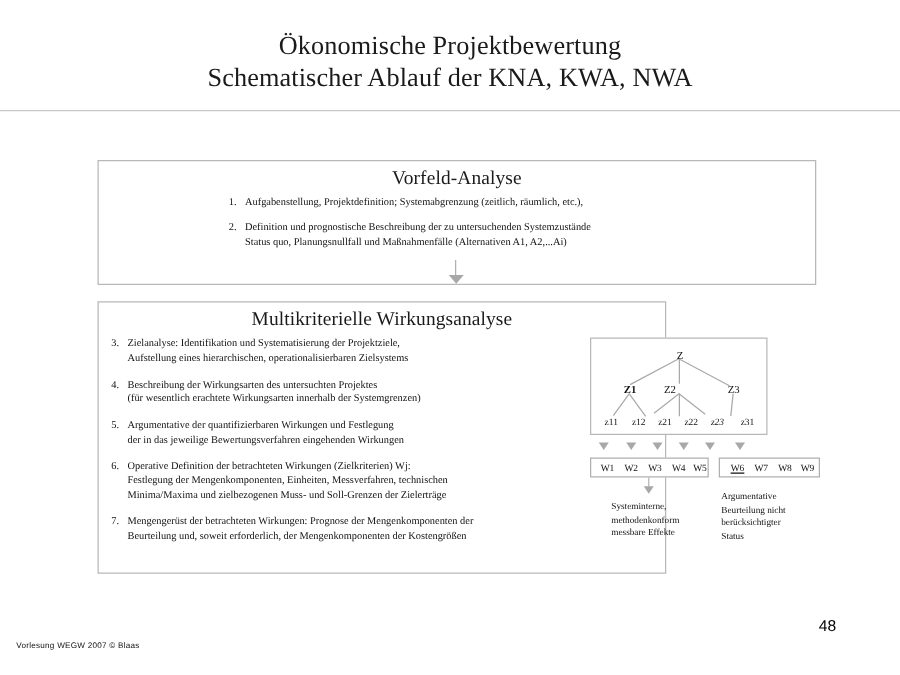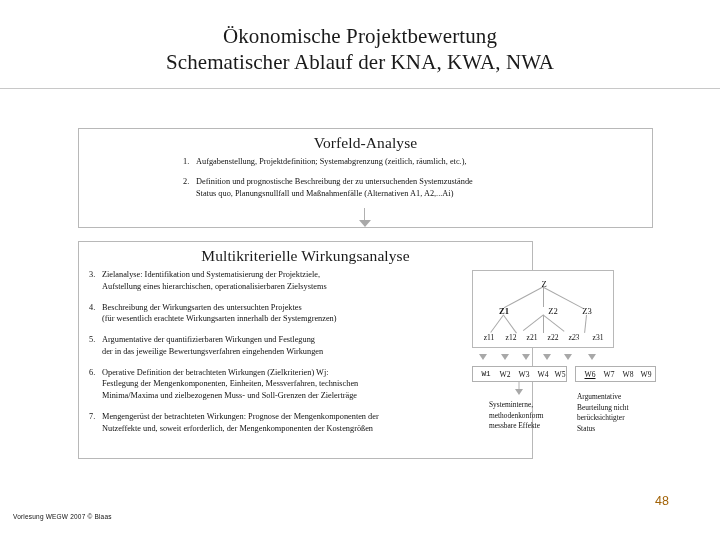--- a/index.html
+++ b/index.html
@@ -221,21 +221,21 @@
     font-size: 6.5px;
     color: #111111;
     letter-spacing: 0.2px;
   }
   .page-number {
     position: absolute;
     left: 655px;
     top: 494px;
     font-family: "Liberation Sans", sans-serif;
     font-size: 12.5px;
-    color: #a16207;
+    color: #000000;
   }
 </style>
 </head>
 <body>
 
 <div class="slide-title">
   <div class="line">Ökonomische Projektbewertung</div>
   <div class="line">Schematischer Ablauf der KNA, KWA, NWA</div>
 </div>
 <div class="title-rule"></div>
@@ -280,21 +280,21 @@
     </li>
     <li class="item">
       <span class="num">6.</span>
       <span class="ln">Operative Definition der betrachteten Wirkungen (Zielkriterien) Wj:</span>
       <span class="ln">Festlegung der Mengenkomponenten, Einheiten, Messverfahren, technischen</span>
       <span class="ln">Minima/Maxima und zielbezogenen Muss- und Soll-Grenzen der Zielerträge</span>
     </li>
     <li class="item">
       <span class="num">7.</span>
       <span class="ln">Mengengerüst der betrachteten Wirkungen: Prognose der Mengenkomponenten der</span>
-      <span class="ln">Nutzeffekte und, soweit erforderlich, der Mengenkomponenten der Kostengrößen</span>
+      <span class="ln">Beurteilung und, soweit erforderlich, der Mengenkomponenten der Kostengrößen</span>
     </li>
   </ul>
 
   <div id="diagram" style="left:388px; top:28px;">
 
     <div class="tree-box">
 
       <div class="edge" style="left:71px; top:16px; width:45px; transform: rotate(152deg);"></div>
       <div class="edge" style="left:71px; top:16px; width:20px; transform: rotate(90deg);"></div>
       <div class="edge" style="left:71px; top:16px; width:45px; transform: rotate(28deg);"></div>
@@ -303,40 +303,40 @@
       <div class="edge" style="left:31px; top:44px; width:22px; transform: rotate(54deg);"></div>
 
       <div class="edge" style="left:71px; top:44px; width:26px; transform: rotate(142deg);"></div>
       <div class="edge" style="left:71px; top:44px; width:18px; transform: rotate(90deg);"></div>
       <div class="edge" style="left:71px; top:44px; width:26px; transform: rotate(38deg);"></div>
 
       <div class="edge" style="left:114px; top:44px; width:18px; transform: rotate(96deg);"></div>
 
       <div class="node" style="left:71px; top:8px;">Z</div>
       <div class="node" style="left:31px; top:35px;font-weight:bold;">Z1</div>
-      <div class="node" style="left:80px; top:35px;">Z2</div>
+      <div class="node" style="left:63px; top:35px;">Z2</div>
       <div class="node" style="left:114px; top:35px;">Z3</div>
 
       <div class="leaf" style="left:16px; top:62px;">z11</div>
       <div class="leaf" style="left:38px; top:62px;">z12</div>
       <div class="leaf" style="left:59px; top:62px;">z21</div>
       <div class="leaf" style="left:80px; top:62px;">z22</div>
       <div class="leaf" style="left:101px; top:62px;font-style:italic;">z23</div>
       <div class="leaf" style="left:125px; top:62px;">z31</div>
     </div>
 
     <div class="mini-arrow" style="left:16px;  top:84px;"></div>
     <div class="mini-arrow" style="left:38px;  top:84px;"></div>
     <div class="mini-arrow" style="left:59px;  top:84px;"></div>
     <div class="mini-arrow" style="left:80px;  top:84px;"></div>
     <div class="mini-arrow" style="left:101px; top:84px;"></div>
     <div class="mini-arrow" style="left:125px; top:84px;"></div>
 
     <div class="wbox" id="wbox-left">
-      <div class="wlabel" style="left:13px;font-family:Liberation Mono, monospace;">W1</div>
+      <div class="wlabel" style="left:13px;">W1</div>
       <div class="wlabel" style="left:32px;">W2</div>
       <div class="wlabel" style="left:51px;">W3</div>
       <div class="wlabel" style="left:70px;">W4</div>
       <div class="wlabel" style="left:87px;">W5</div>
     </div>
 
     <div class="wbox" id="wbox-right">
       <div class="wlabel" style="left:14px;text-decoration:underline;">W6</div>
       <div class="wlabel" style="left:33px;">W7</div>
       <div class="wlabel" style="left:52px;">W8</div>

